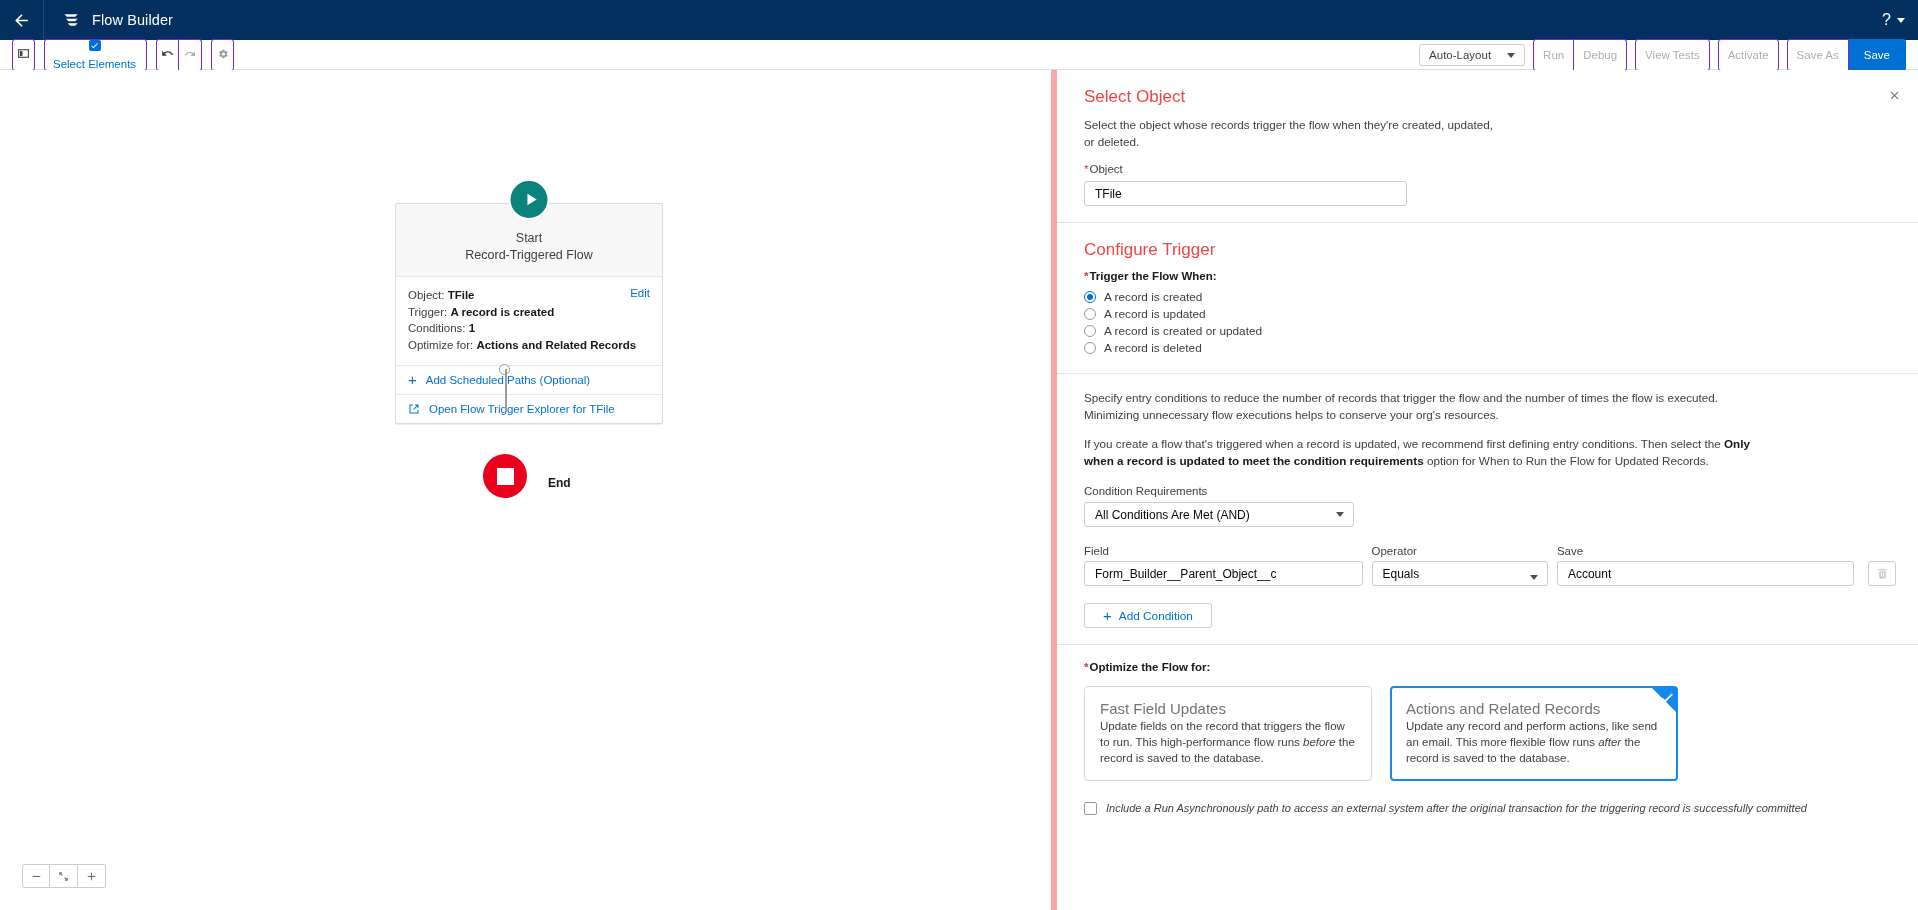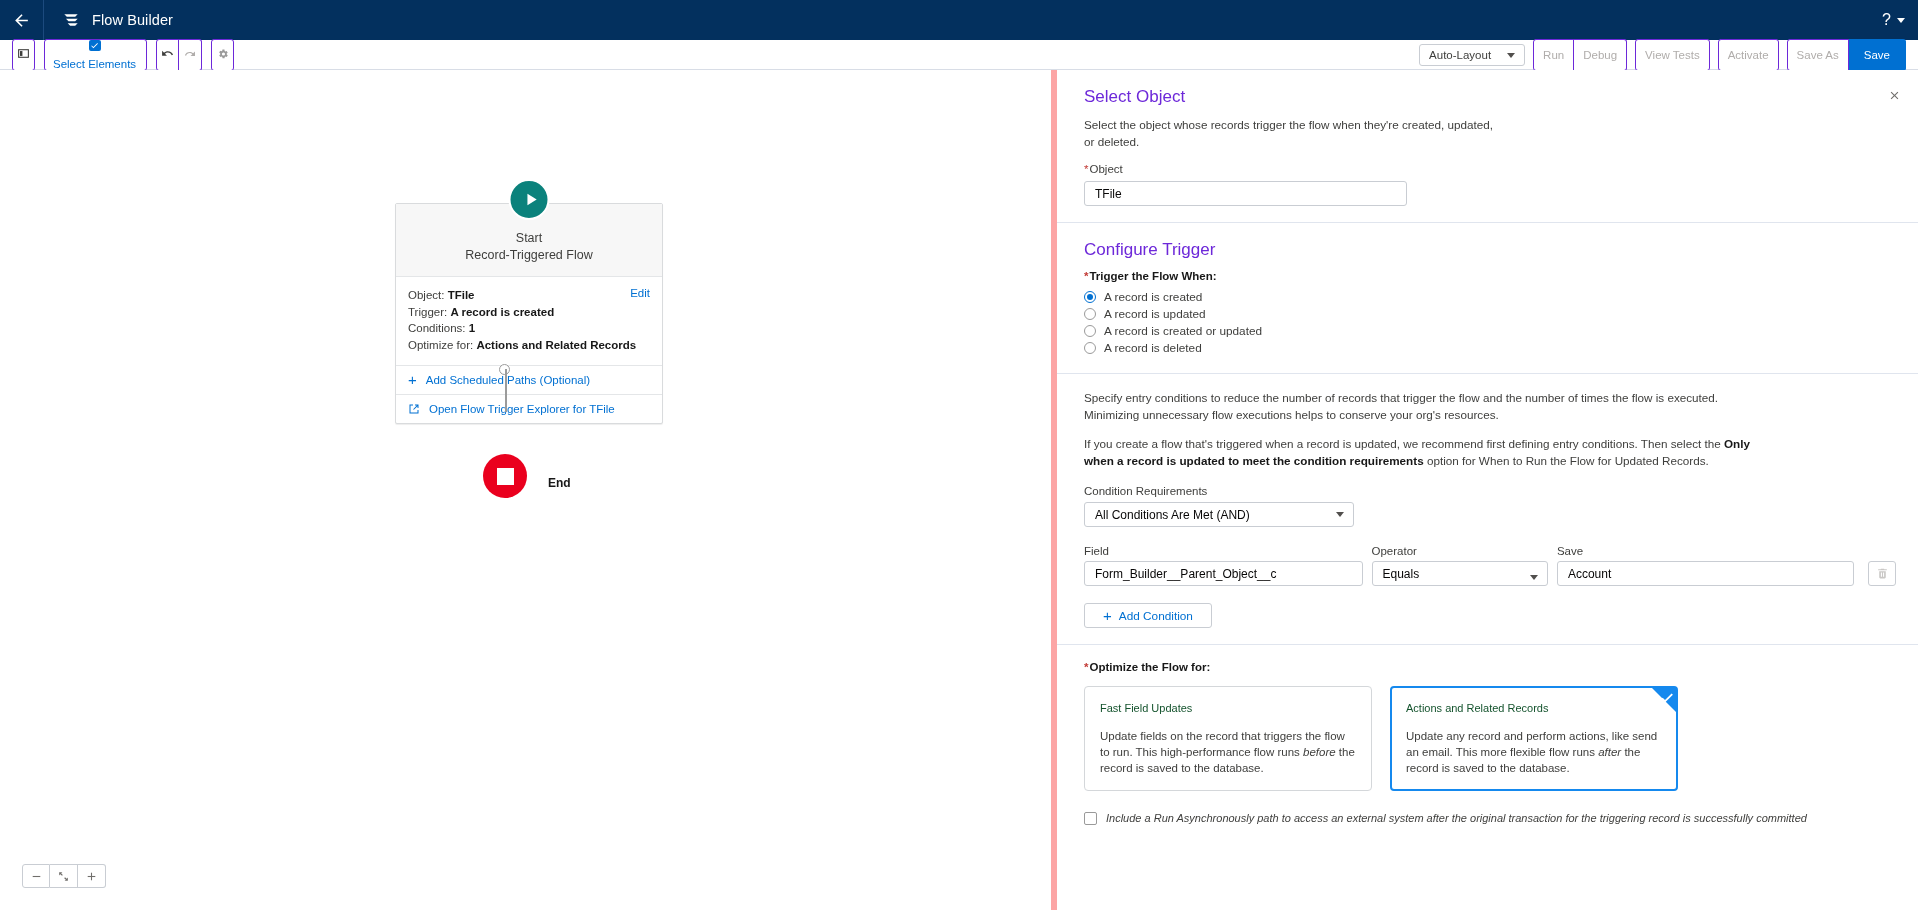--- a/index.html
+++ b/index.html
@@ -163,21 +163,21 @@
   .panel { width: 861px; background: #fff; position: relative; overflow: hidden; }
   .panel-close {
     position: absolute; right: 13px; top: 14px;
     width: 22px; height: 22px; display: flex;
     align-items: center; justify-content: center; cursor: pointer;
   }
   .panel-close svg { width: 13px; height: 13px; fill: #706e6b; }
   .section { padding: 16px 22px 16px 27px; border-bottom: 1px solid #e0e5ee; }
   .section:last-child { border-bottom: none; }
   .sec-title {
-    font-size: 17px; color: #6d28d9; font-weight: 400;
+    font-size: 17px; color: #ef4444; font-weight: 400;
     margin-bottom: 9px; line-height: 22px;
   }
   .sec-desc { font-size: 11.7px; color: #3e3e3c; line-height: 16.5px; }
   .sec-desc b { font-weight: bold; color: #181818; }
   .p-gap { margin-top: 13px; }
 
   .fld-label {
     font-size: 11.5px; color: #3e3e3c; margin-bottom: 4px; display: block;
   }
   .req { color: #c23934; margin-right: 1px; }
@@ -237,21 +237,21 @@
     font-size: 11.8px; color: #0070d2; cursor: pointer;
   }
 
   .opt-cards { display: flex; gap: 18px; margin-top: 13px; }
   .opt-card {
     width: 288px; border: 1px solid #d4d7da; border-radius: 4px;
     background: #fff; padding: 13px 15px 14px; position: relative;
   }
   .opt-card.selected { border: 2px solid #1589ee; padding: 12px 14px 13px; }
   .opt-card-title {
-    font-size: 11px; color: #14532d; margin-bottom: 11px; line-height: 17px;
+    font-size: 15px; color: #737373; margin-bottom: 1px; line-height: 17px;
   }
   .opt-card-desc { font-size: 11.5px; color: #3e3e3c; line-height: 16px; }
   .opt-card-desc i { font-style: italic; }
   .corner-check { position: absolute; right: 0; top: 0; width: 24px; height: 24px; }
   .corner-check svg { display: block; }
 
   .async-row {
     display: flex; align-items: flex-start; gap: 9px; margin-top: 20px;
   }
   .checkbox {

